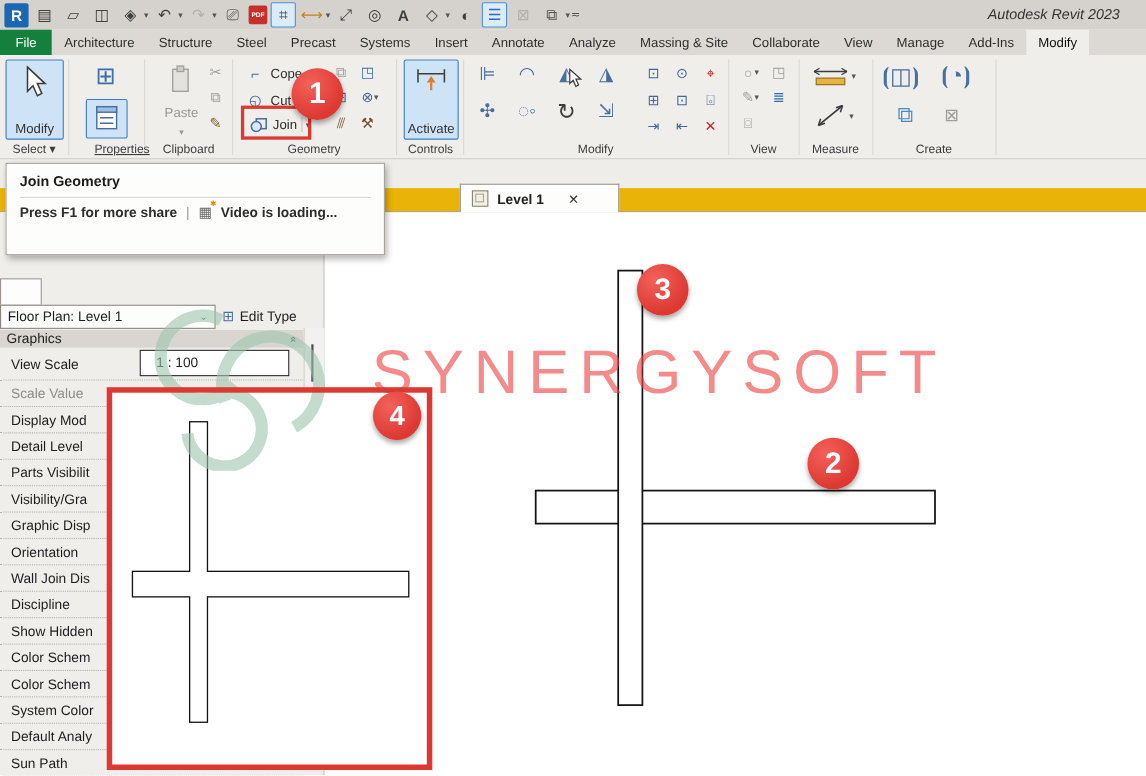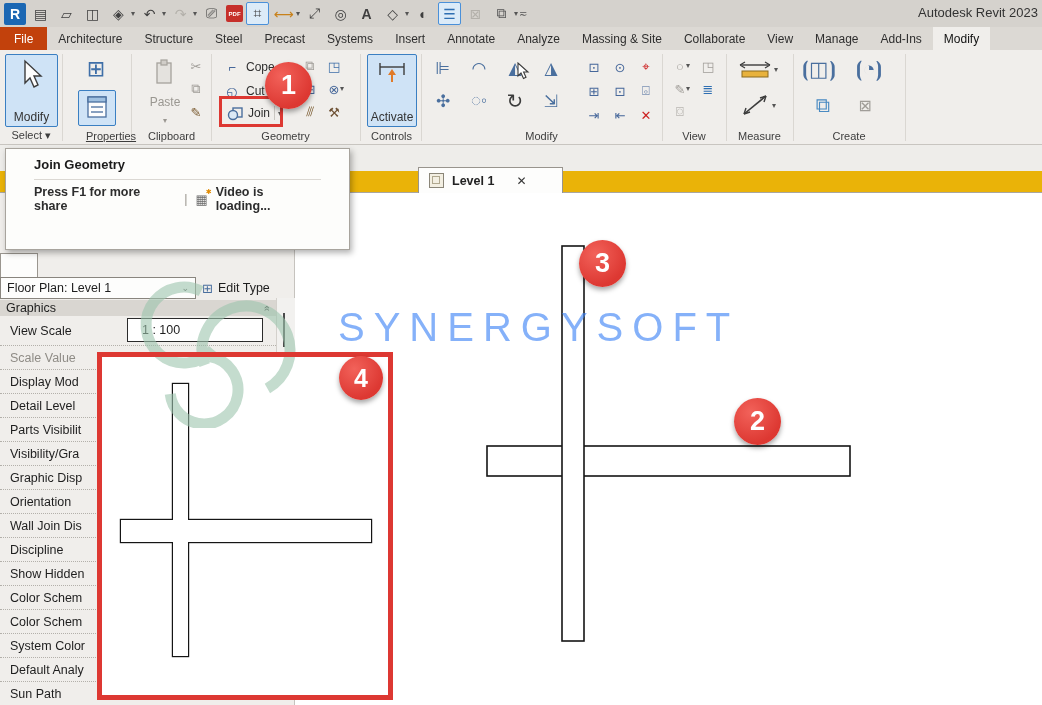--- a/index.html
+++ b/index.html
@@ -8,25 +8,25 @@
        background:#ffffff;-webkit-font-smoothing:antialiased;}
   .abs{position:absolute;}
   
   .titlebar{left:0;top:0;width:1042px;height:27px;background:#d5d2cd;display:flex;align-items:center;padding-left:4px;box-sizing:border-box;}
   .qat{display:flex;align-items:center;gap:3px;}
   .qicon{width:21px;height:21px;display:flex;align-items:center;justify-content:center;font-size:14px;color:#3f3f3f;border:1px solid transparent;border-radius:2px;}
   .qicon.active{background:#dcebf8;border-color:#4a90d9;}
   .qlogo{width:22px;height:22px;background:#1b67b3;color:#fff;font-weight:bold;font-size:14px;display:flex;align-items:center;justify-content:center;border-radius:2px;}
   .qpdf{width:17px;height:17px;background:#c62f2a;color:#fff;font-size:6px;font-weight:bold;display:flex;align-items:center;justify-content:center;border-radius:2px;}
   .qdrop{font-size:8px;color:#555;margin-left:-2px;}
-  .wintitle{position:absolute;right:4px;top:5px;font-size:13px;color:#333;}
+  .wintitle{position:absolute;right:24px;top:5px;font-size:13px;color:#333;font-style:italic;}
   
   .tabrow{left:0;top:27px;width:1042px;height:23px;background:#dcd9d4;display:flex;align-items:stretch;}
   .rtab{padding:0 11px;display:flex;align-items:center;font-size:12px;color:#2e2e2e;cursor:default;white-space:nowrap;}
-  .rtab.file{background:#c2410c;color:#fff;padding:0 14px;}
+  .rtab.file{background:#15803d;color:#fff;padding:0 14px;}
   .rtab.active{background:#f0eeeb;color:#111;}
   
   .ribbon{left:0;top:50px;width:1042px;height:95px;background:#f0eeeb;border-bottom:1px solid #c8c5c0;box-sizing:border-box;}
   .plabel{position:absolute;bottom:2px;left:0;right:0;text-align:center;font-size:11px;color:#3d3d3d;}
   .psep{position:absolute;top:4px;bottom:3px;width:1px;background:#dad7d2;}
   .bigbtn{position:absolute;display:flex;flex-direction:column;align-items:center;justify-content:space-between;padding:4px 2px 2px;box-sizing:border-box;font-size:12px;color:#333;border:1px solid transparent;border-radius:2px;}
   .bigbtn.hl{background:#cfe3f6;border-color:#3a7fc2;}
   .bigbtn.disabled{color:#9a9791;}
   .mini{position:absolute;width:20px;height:20px;display:flex;align-items:center;justify-content:center;font-size:13px;color:#46679a;}
   .mini.gray{color:#a09d98;}
@@ -49,31 +49,31 @@
   .typebox{position:absolute;left:0px;top:60px;width:38px;height:25px;background:#fdfdfc;border:1px solid #9a968f;box-sizing:border-box;}
   .typesel{position:absolute;left:0px;top:84px;width:196px;height:22px;background:#fdfdfc;border:1px solid #89857e;box-sizing:border-box;display:flex;align-items:center;justify-content:space-between;padding:0 6px;}
   .edittype{position:absolute;left:202px;top:84px;height:22px;display:flex;align-items:center;gap:5px;color:#1e1e1e;}
   .sechdr{position:absolute;left:0px;top:107px;width:276px;height:16px;background:#d9d6d1;display:flex;align-items:center;justify-content:space-between;padding:0 6px;box-sizing:border-box;font-size:12.5px;}
   .prow{position:absolute;left:0;width:276px;height:24px;border-bottom:1px dotted #b3b0aa;display:flex;align-items:center;padding-left:10px;box-sizing:border-box;white-space:nowrap;overflow:hidden;}
   .prow.muted{color:#8f8c86;}
   .scalebox{position:absolute;left:127px;top:125px;width:136px;height:24px;background:#ffffff;border:1px solid #2b2b2b;box-sizing:border-box;display:flex;align-items:center;padding-left:14px;}
   .pscroll{position:absolute;left:276px;top:105px;width:18px;height:54px;background:#f2f1ef;border-left:1px solid #d4d1cc;}
   .pthumb{position:absolute;left:6px;top:15px;width:2px;height:34px;background:#4b4b4b;}
   
-  .tooltip{left:5px;top:148px;width:345px;height:102px;background:#fdfdfb;border:1px solid #a8a49d;box-shadow:2px 3px 6px rgba(0,0,0,.3);z-index:50;box-sizing:border-box;padding:8px 28px 6px;}
+  .tooltip{left:5px;top:148px;width:345px;height:84px;background:#fdfdfb;border:1px solid #a8a49d;box-shadow:2px 3px 6px rgba(0,0,0,.3);z-index:50;box-sizing:border-box;padding:8px 12px 6px;}
   .ttitle{font-size:13px;font-weight:bold;color:#1b1b1b;}
   .tbody{font-size:12.5px;color:#404040;line-height:1.42;margin-top:7px;}
   .tfoot{border-top:1px solid #dbd8d3;margin-top:7px;padding-top:5px;display:flex;align-items:center;gap:8px;font-size:12.5px;font-weight:bold;color:#2d2d2d;}
   .tsep{color:#9a968f;font-weight:normal;}
   .vidicon{color:#6b6b6b;font-size:13px;position:relative;font-weight:normal;}
   .vidicon:after{content:"✱";position:absolute;right:-4px;top:-4px;font-size:7px;color:#e08a00;}
   
   .redbox4-fill{left:97px;top:352px;width:296px;height:348px;background:#ffffff;z-index:10;}
   .watermark{z-index:20;pointer-events:none;}
-  .wmtext{left:338px;top:305px;font-size:40px;letter-spacing:9px;color:#3b82f6;opacity:.62;z-index:20;font-weight:normal;pointer-events:none;}
+  .wmtext{left:338px;top:305px;font-size:56px;letter-spacing:9px;color:#ef4444;opacity:.62;z-index:20;font-weight:normal;pointer-events:none;}
   .redbox4-border{left:97px;top:352px;width:296px;height:348px;border:5px solid #dd3832;box-sizing:border-box;z-index:30;background:transparent;}
   .redrect1{left:219px;top:96px;width:64px;height:31px;border:3px solid #dd3832;box-sizing:border-box;z-index:30;}
   .ccircle{width:47px;height:47px;border-radius:50%;background:radial-gradient(circle at 35% 30%,#f2625a,#dd3832 70%);box-shadow:0 3px 5px rgba(0,0,0,.35);display:flex;align-items:center;justify-content:center;color:#fff;font-size:27px;font-weight:bold;z-index:40;}
   svg{display:block;}
 </style>
 </head>
 <body>
 
 <div class="abs titlebar">
   <div class="qat">

